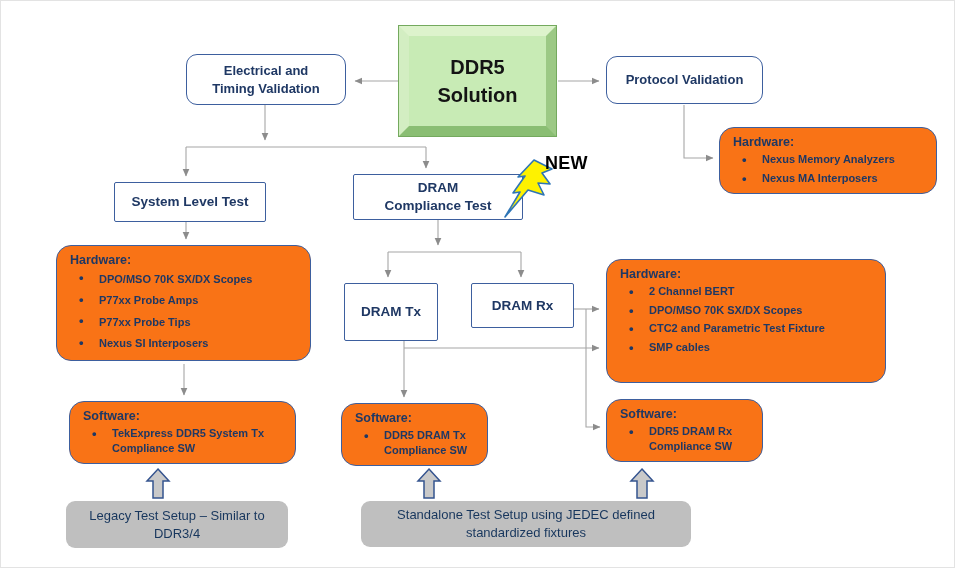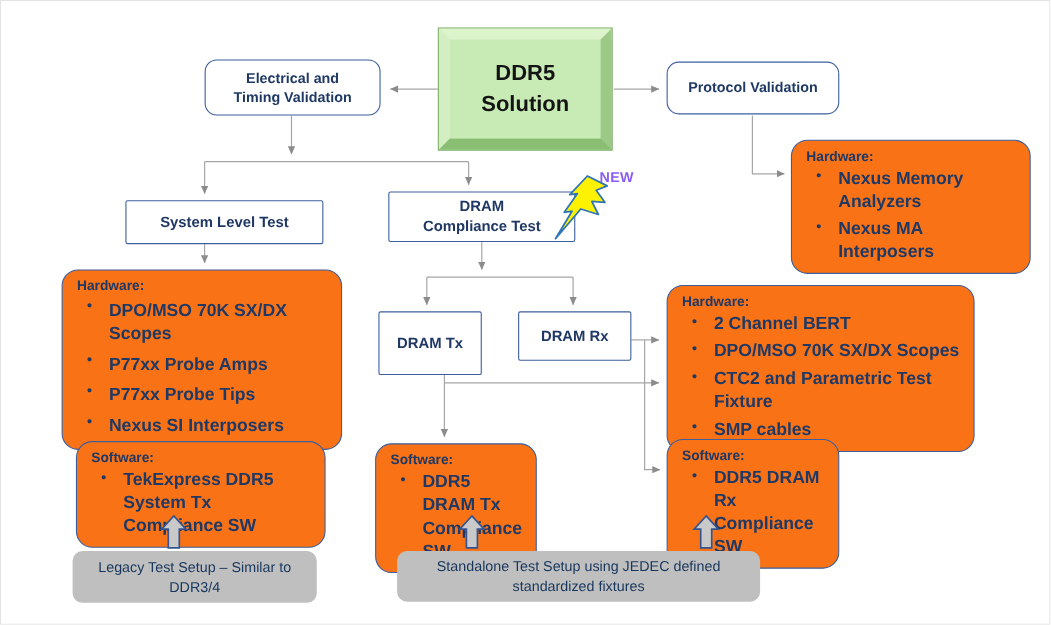--- a/index.html
+++ b/index.html
@@ -35,36 +35,36 @@
   
   .listbox{
     position:absolute;z-index:2;box-sizing:border-box;background:#f97316;
     border:1.5px solid #3d5f9e;border-radius:15px;
     padding:7px 8px 6px 13px;color:#1f3864;
   }
   .listbox .hd{font-size:12.5px;font-weight:700;margin:0 0 1px 0;}
   .listbox ul{list-style:none;margin:0;padding:0 0 0 7px;}
   .listbox li{
     position:relative;padding:2px 0 2px 22px;
-    font-size:16px;font-weight:600;line-height:1.32;
+    font-size:11px;font-weight:600;line-height:1.32;
   }
   .listbox li::before{content:"\2022";position:absolute;left:2px;top:1px;font-size:13px;}
   .roomy li{padding-top:3.5px;padding-bottom:3.5px;}
 
   
   .note{
     position:absolute;z-index:2;box-sizing:border-box;
     background:#bfbfbf;border-radius:9px;color:#17365d;
     font-size:13px;font-weight:400;line-height:1.35;
     display:flex;align-items:center;justify-content:center;text-align:center;
     padding:4px 10px;
   }
 
   .new-badge{
-    position:absolute;z-index:4;color:#8b5cf6;font-size:13px;font-weight:700;
+    position:absolute;z-index:4;color:#000000;font-size:18px;font-weight:700;
     letter-spacing:.3px;
   }
 </style>
 </head>
 <body>
 
 <div class="canvas">
 
   <svg class="layer wires" width="955" height="568">
     <defs>
@@ -106,21 +106,21 @@
   </div>
 
   <div class="listbox" style="left:718px;top:126px;width:218px;min-height:62px;">
     <div class="hd">Hardware:</div>
     <ul>
       <li>Nexus Memory Analyzers</li>
       <li>Nexus MA Interposers</li>
     </ul>
   </div>
 
-  <div class="node square" style="left:113px;top:181px;width:180px;height:40px;">
+  <div class="node square" style="left:113px;top:181px;width:152px;height:40px;">
     <span>System Level Test</span>
   </div>
 
   <div class="node square" style="left:352px;top:173px;width:170px;height:46px;">
     <span style="max-width:120px;">DRAM Compliance Test</span>
   </div>
 
   <div class="new-badge" style="left:544px;top:152px;">NEW</div>
 
   <div class="listbox roomy" style="left:55px;top:244px;width:255px;min-height:116px;">

